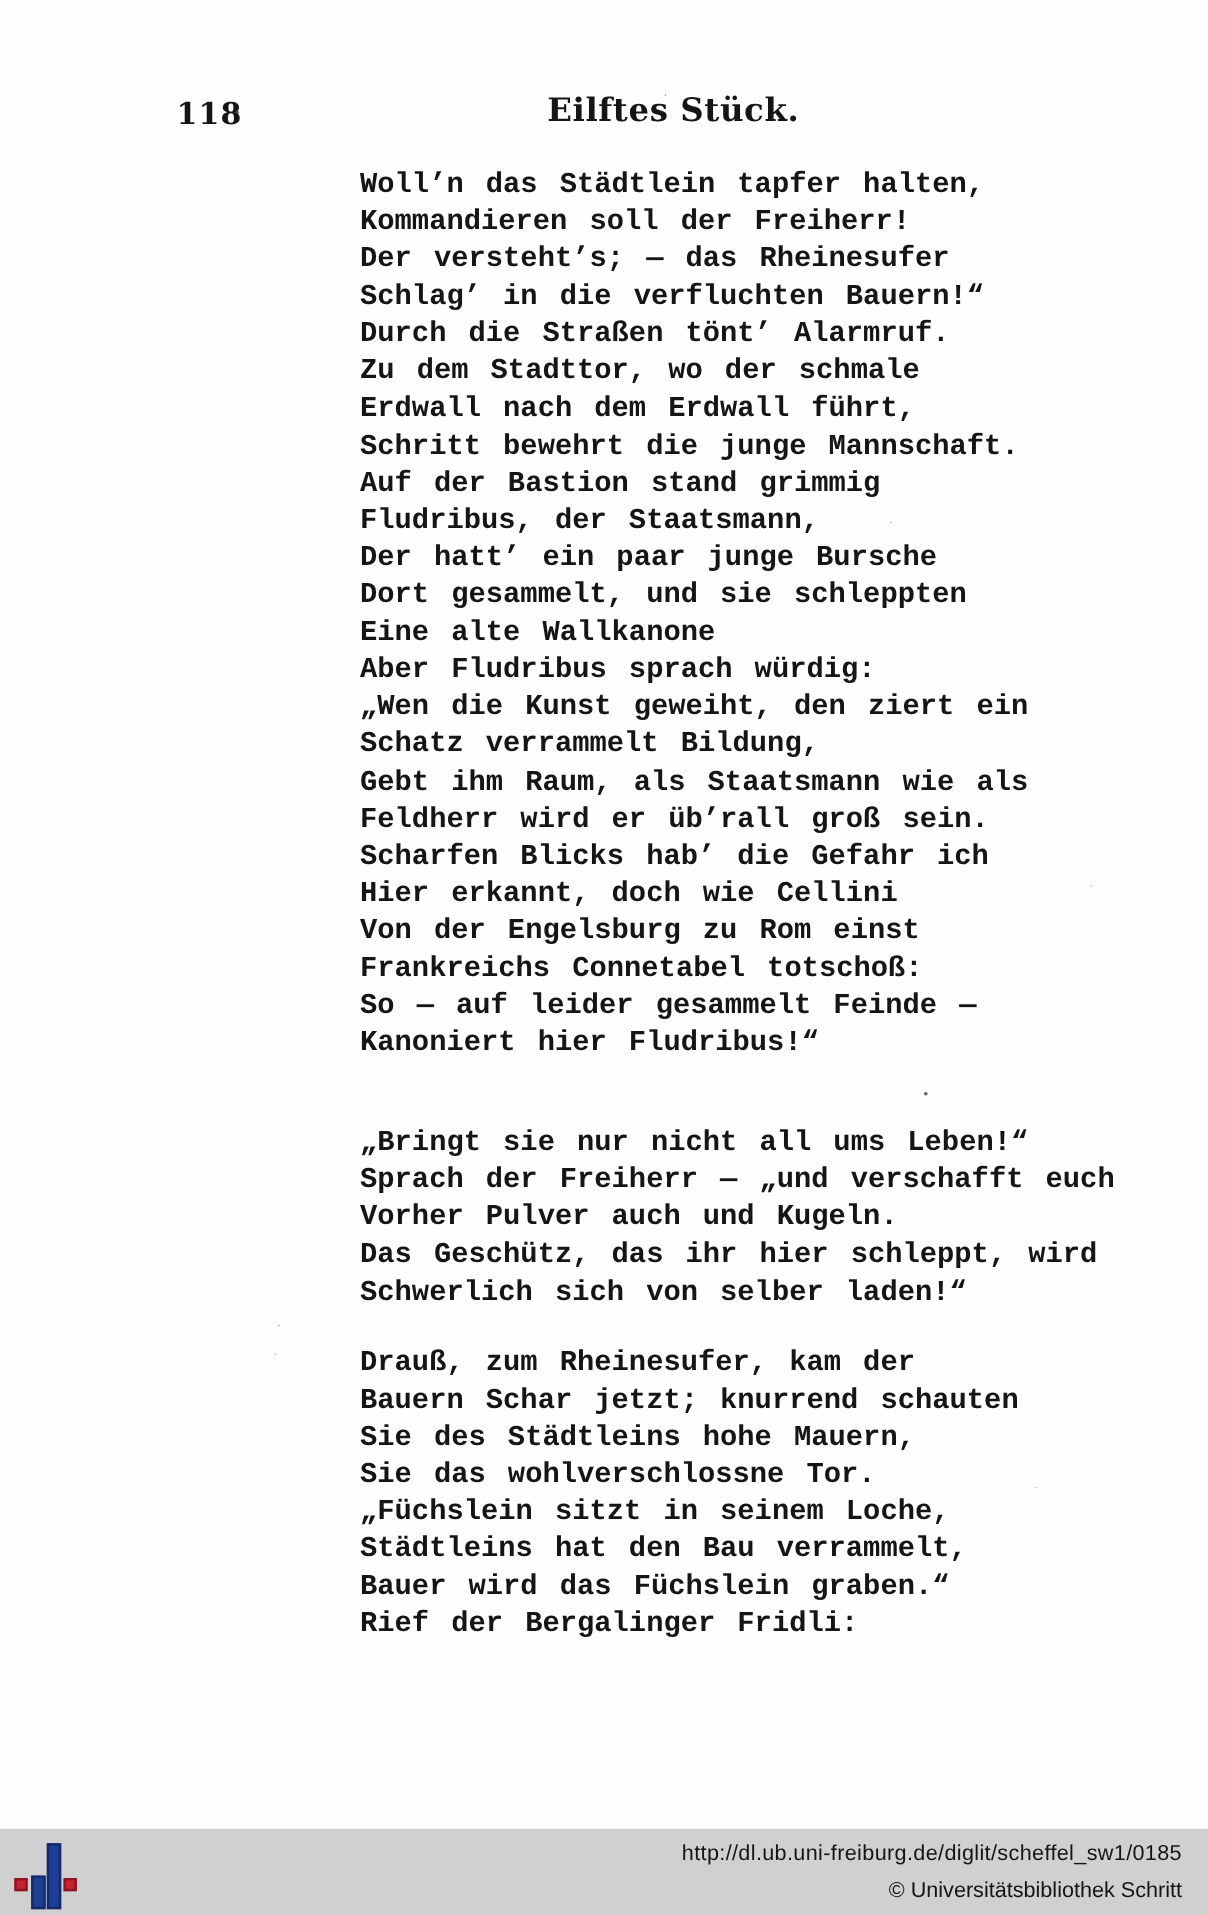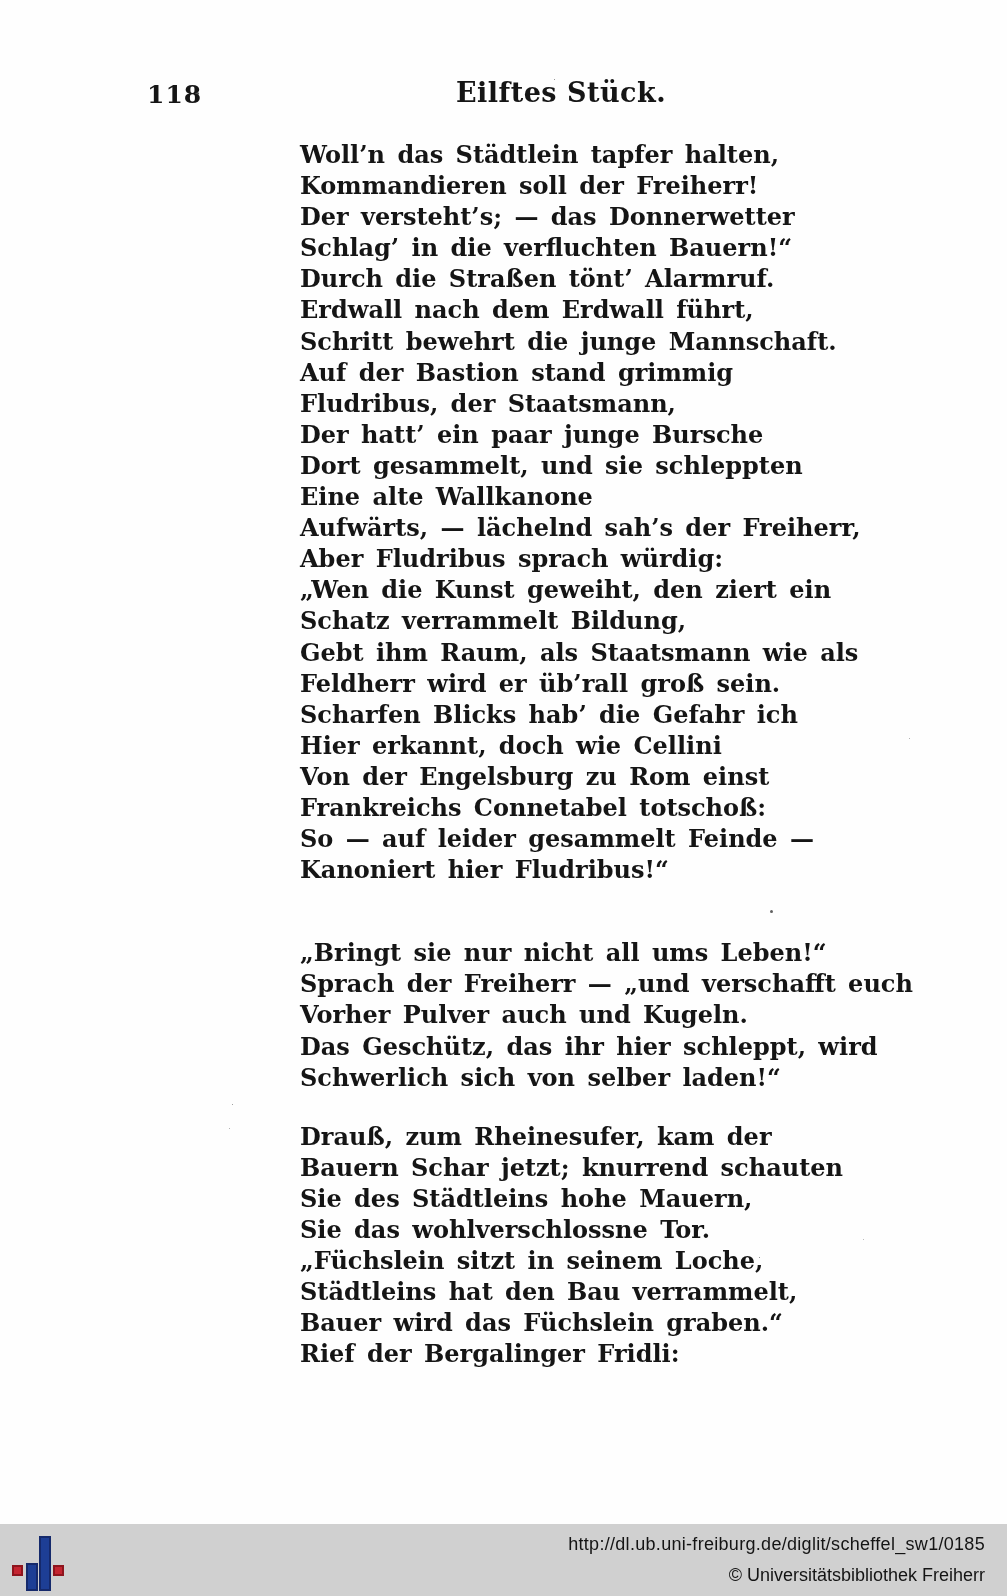--- a/index.html
+++ b/index.html
@@ -33,20 +33,21 @@
     letter-spacing: 0.5px;
     white-space: nowrap;
   }
   .poem {
     position: absolute;
     left: 300px;
     top: 139px;
     font-size: 24px;
     font-weight: bold;
     word-spacing: 4px;
+    font-family: Liberation Mono, monospace;
   }
   .stanza { margin: 0; }
   .stanza:nth-child(2) { margin-top: 52px; }
   .stanza:nth-child(3) { margin-top: 28px; }
   .line {
     height: 31.1px;
     line-height: 31.1px;
     white-space: nowrap;
   }
   
@@ -120,31 +121,31 @@
 <div class="page">
 
   <div class="page-number">118</div>
 
   <div class="header-title">Eilftes Stück.</div>
 
   <div class="poem">
       <div class="stanza">
         <div class="line">Woll’n das Städtlein tapfer halten,</div>
         <div class="line">Kommandieren soll der Freiherr!</div>
-        <div class="line">Der versteht’s; — das Donnerwetter</div>
+        <div class="line">Der versteht’s; — das Rheinesufer</div>
         <div class="line">Schlag’ in die verfluchten Bauern!“</div>
         <div class="line">Durch die Straßen tönt’ Alarmruf.</div>
+        <div class="line">Zu dem Stadttor, wo der schmale</div>
         <div class="line">Erdwall nach dem Erdwall führt,</div>
         <div class="line">Schritt bewehrt die junge Mannschaft.</div>
         <div class="line">Auf der Bastion stand grimmig</div>
         <div class="line">Fludribus, der Staatsmann,</div>
         <div class="line">Der hatt’ ein paar junge Bursche</div>
         <div class="line">Dort gesammelt, und sie schleppten</div>
         <div class="line">Eine alte Wallkanone</div>
-        <div class="line">Aufwärts, — lächelnd sah’s der Freiherr,</div>
         <div class="line">Aber Fludribus sprach würdig:</div>
         <div class="line">„Wen die Kunst geweiht, den ziert ein</div>
         <div class="line">Schatz verrammelt Bildung,</div>
         <div class="line">Gebt ihm Raum, als Staatsmann wie als</div>
         <div class="line">Feldherr wird er üb’rall groß sein.</div>
         <div class="line">Scharfen Blicks hab’ die Gefahr ich</div>
         <div class="line">Hier erkannt, doch wie Cellini</div>
         <div class="line">Von der Engelsburg zu Rom einst</div>
         <div class="line">Frankreichs Connetabel totschoß:</div>
         <div class="line">So — auf leider gesammelt Feinde —</div>
@@ -173,17 +174,17 @@
 
   <div class="footer">
     <div class="logo">
       <div class="sq-left"></div>
       <div class="bar-short"></div>
       <div class="bar-tall"></div>
       <div class="sq-right"></div>
     </div>
     <div class="footer-text">
       <div class="url">http://dl.ub.uni-freiburg.de/diglit/scheffel_sw1/0185</div>
-      <div class="copyright">© Universitätsbibliothek Freiherr</div>
+      <div class="copyright">© Universitätsbibliothek Schritt</div>
     </div>
   </div>
 
 </div>
 
 </body></html>

